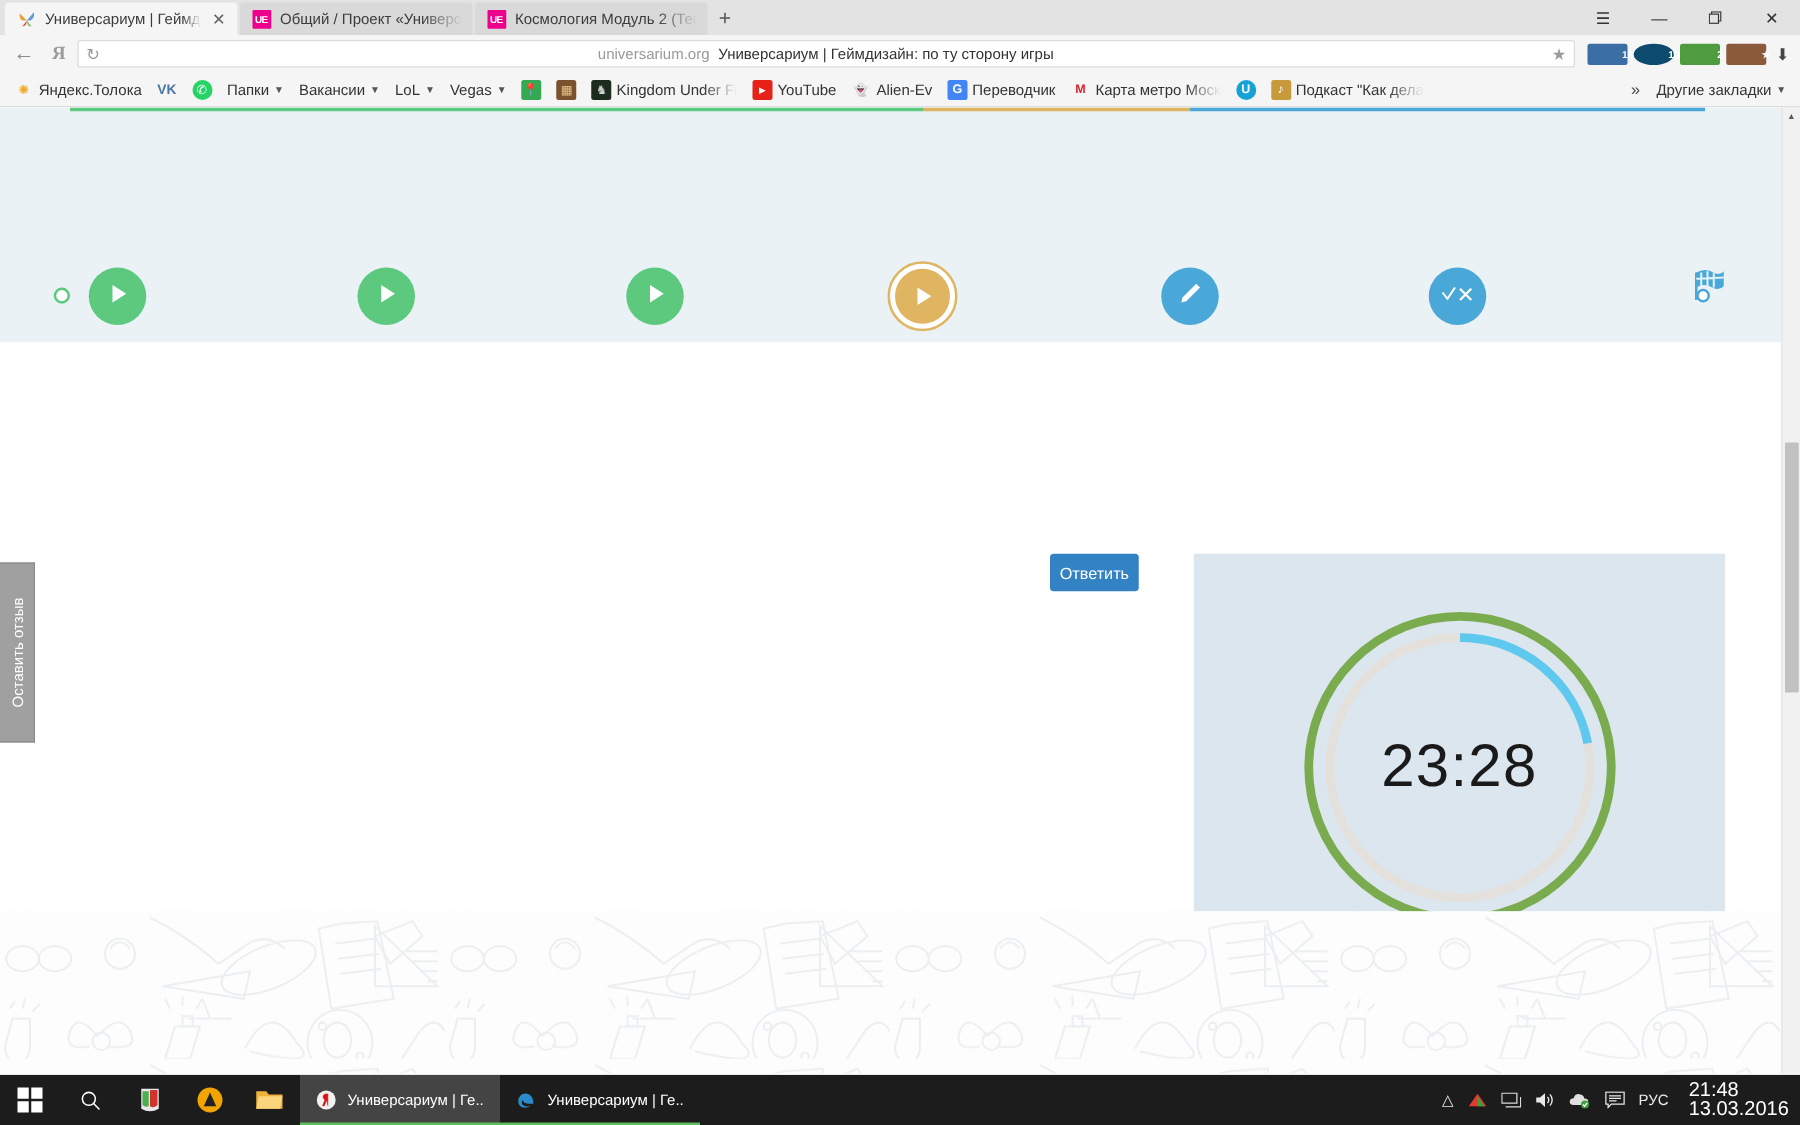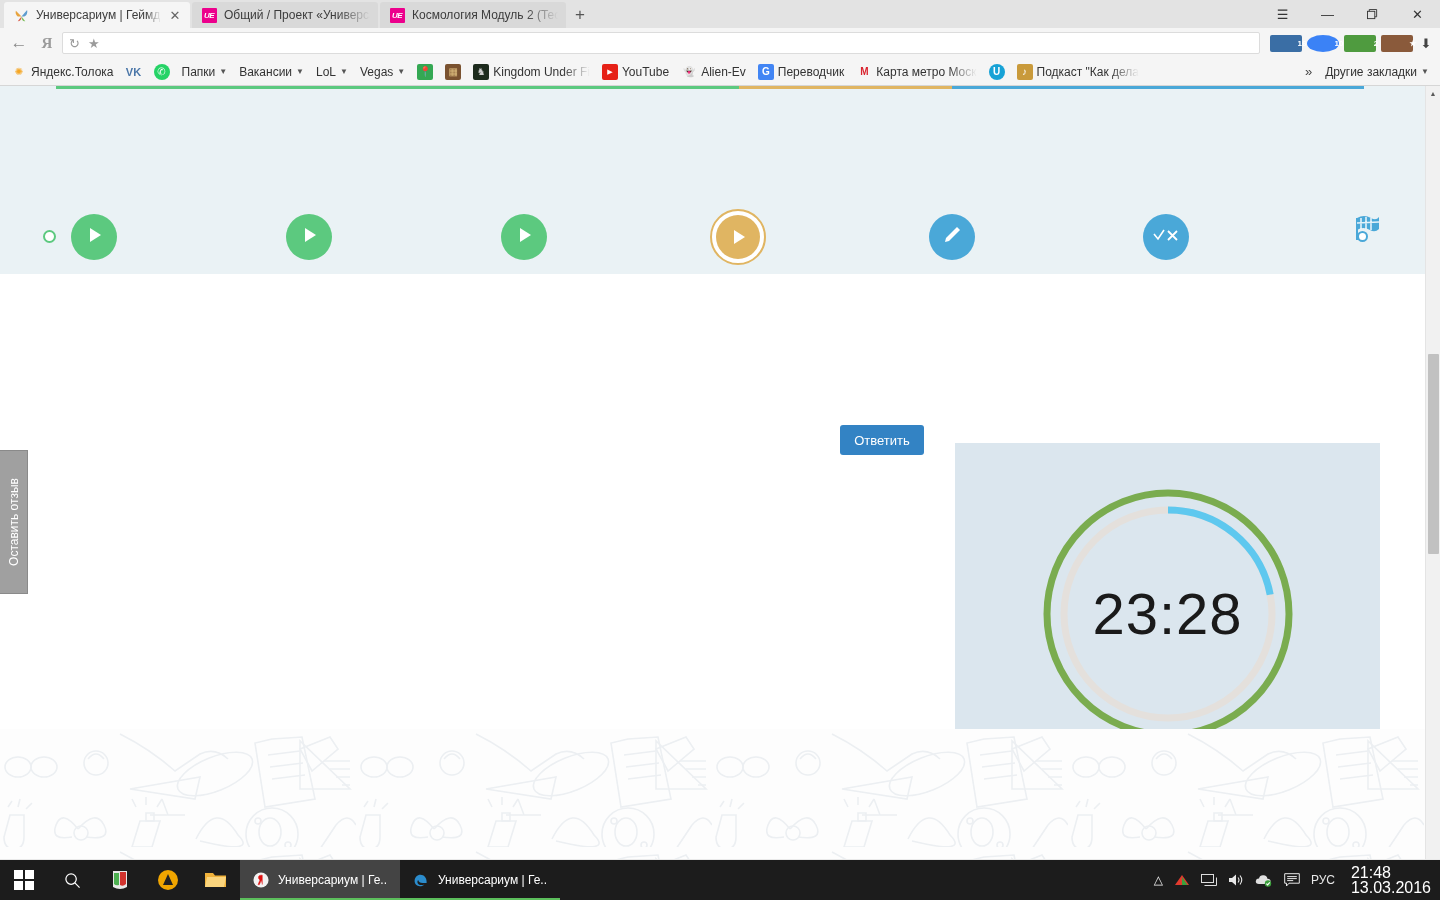--- a/index.html
+++ b/index.html
@@ -23,21 +23,21 @@
   }
   .tab.active { background: #f5f5f5; }
   .tab.inactive { background: #d9d9d9; }
   .tab + .tab { margin-left: 2px; }
   .tab .tlabel { flex: 1; white-space: nowrap; overflow: hidden; font-size: 12px; }
   .tab.inactive .tlabel { -webkit-mask-image: linear-gradient(to right, #000 78%, transparent 100%); mask-image: linear-gradient(to right, #000 78%, transparent 100%); }
   .tab.active .tlabel { -webkit-mask-image: linear-gradient(to right, #000 88%, transparent 100%); mask-image: linear-gradient(to right, #000 88%, transparent 100%); }
   .tabclose { font-size: 13px; color: #666; width: 14px; text-align: center; }
   .favicon { width: 16px; height: 16px; flex: 0 0 16px; display: flex; align-items: center; justify-content: center; }
   .fav-ue { width: 15px; height: 15px; background: #ec008c; color: #fff; font-size: 8px; font-weight: bold;
-            display: flex; align-items: center; justify-content: center; border-radius: 1px; letter-spacing: -0.5px; font-style: italic; }
+            display: flex; align-items: center; justify-content: center; border-radius: 1px; letter-spacing: -0.5px; }
   .newtab { width: 28px; height: 26px; display: flex; align-items: center; justify-content: center; font-size: 17px; color: #555; font-weight: 300; }
   .winctl { position: absolute; right: 0; top: 0; height: 28px; display: flex; align-items: center; }
   .winbtn { width: 45px; height: 28px; display: flex; align-items: center; justify-content: center; color: #333; font-size: 13px; }
 
   
   .urlrow { height: 30px; background: #f5f5f5; display: flex; align-items: center; padding: 0 6px; gap: 2px; }
   .navbtn { width: 26px; height: 26px; display: flex; align-items: center; justify-content: center; color: #8b8b8b; font-size: 15px; }
   .navbtn.back { font-size: 17px; }
   .ylogo { width: 26px; height: 26px; display: flex; align-items: center; justify-content: center; color: #9a9a9a; font-size: 15px; font-weight: bold; font-family: "Liberation Serif", serif; }
   .omnibox { flex: 1; height: 22px; background: #fff; border: 1px solid #dcdcdc; border-radius: 2px;
@@ -81,27 +81,27 @@
                font-size: 13px; line-height: 15px; }
   .startdot { position: absolute; top: 144px; left: 43px; width: 13px; height: 13px; border-radius: 50%;
               background: #fff; border: 2px solid #5cc97f; }
   .endflag { position: absolute; top: 126px; left: 1348px; width: 34px; height: 34px; }
   .enddot { position: absolute; top: 145px; left: 1357px; width: 11px; height: 11px; border-radius: 50%; background: #fff; border: 2px solid #4aa8d8; }
 
   
   .mainbody { position: relative; height: 455px; background: #fff; }
   .pagetitle { position: absolute; left: 40px; top: 306px; font-family: "Liberation Serif", serif;
                font-size: 24px; color: #3b4650; }
-  .answerbtn { position: absolute; left: 840px; top: 339px; width: 84px; height: 30px; background: #3383c4;
+  .answerbtn { position: absolute; left: 840px; top: 357px; width: 71px; height: 30px; background: #3383c4;
                color: #fff; border: none; border-radius: 3px; font-size: 13px; font-family: "Liberation Sans", sans-serif; cursor: pointer; }
   .timerbox { position: absolute; left: 955px; top: 357px; width: 425px; height: 341px; background: #dbe6ee;
               display: flex; align-items: center; justify-content: center; }
   .timerwrap { position: relative; width: 252px; height: 252px; }
   .timertext { position: absolute; inset: 0; display: flex; align-items: center; justify-content: center;
-               font-size: 58px; color: #1a1a1a; font-family: "Liberation Sans", sans-serif; letter-spacing: 1px; }
+               font-size: 48px; color: #1a1a1a; font-family: "Liberation Sans", sans-serif; letter-spacing: 1px; }
 
   
   .footer { position: relative; height: 130px; background: #fdfdfd; overflow: hidden; }
   .footpattern { position: absolute; inset: 0; opacity: 1; }
 
   
   .feedback { position: absolute; left: 0; top: 364px; width: 28px; height: 144px; background: #a0a0a0;
               border: 1px solid #8a8a8a; border-left: none; display: flex; align-items: center; justify-content: center; }
   .feedback span { writing-mode: vertical-rl; transform: rotate(180deg); color: #fff; font-size: 12px; white-space: nowrap; }
 
@@ -167,27 +167,31 @@
       </div>
       <div class="winbtn">✕</div>
     </div>
   </div>
 
   <div class="urlrow">
     <div class="navbtn back">←</div>
     <div class="ylogo">Я</div>
     <div class="omnibox">
       <span class="reloadicon">↻</span>
+      <span class="omnicenter">
+        <span class="urldomain">universarium.org</span>
+        <span class="urltitle">Универсариум | Геймдизайн: по ту сторону игры</span>
+      </span>
       <span class="star">★</span>
     </div>
     <div class="extbar">
       <span class="extico" style="background:#3a6ea5">
           <span>16</span>
         </span>
-      <span class="extico" style="background:#3b82f6;border-radius:50%">
+      <span class="extico" style="background:#0c4a6e;border-radius:50%">
           <span>10</span>
         </span>
       <span class="extico" style="background:#4f9b3f">
           <span>2</span>
         </span>
       <span class="extico" style="background:#8a5a3b">★</span>
       <span class="dlicon">⬇</span>
     </div>
   </div>
 

